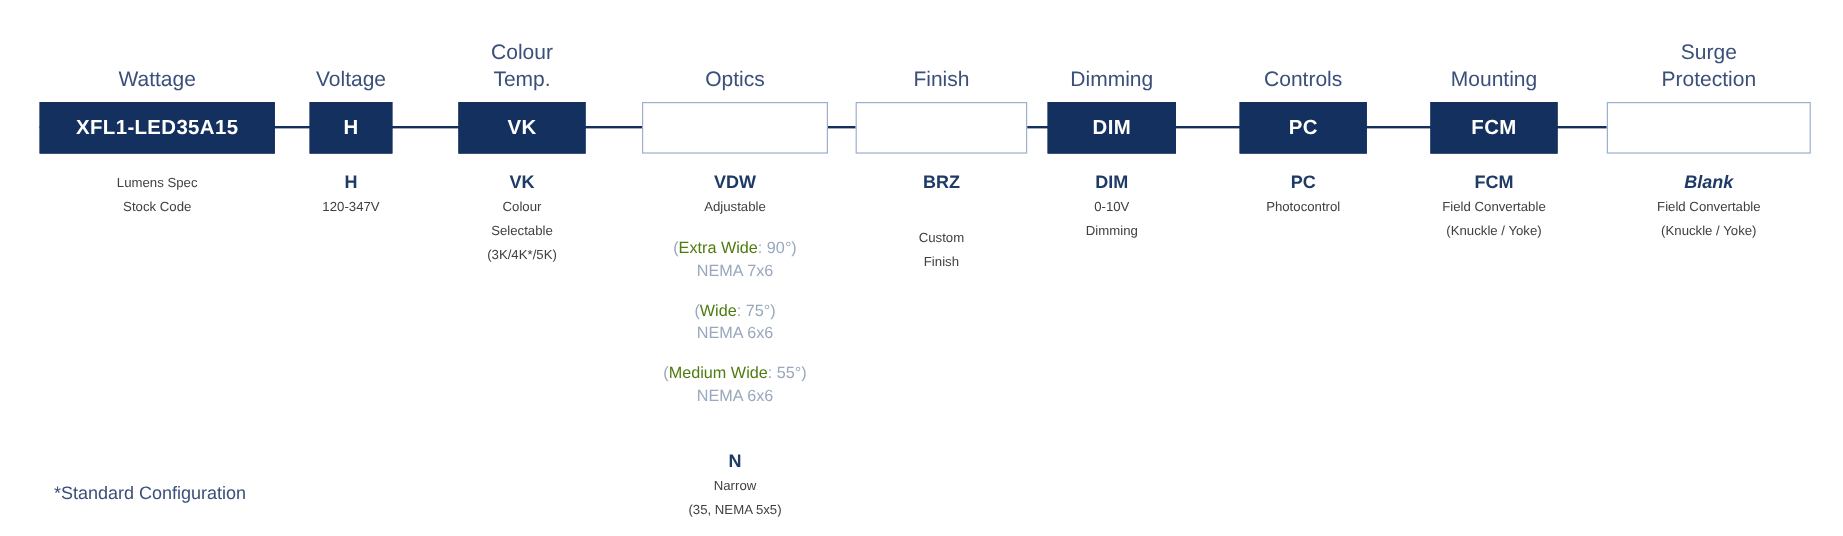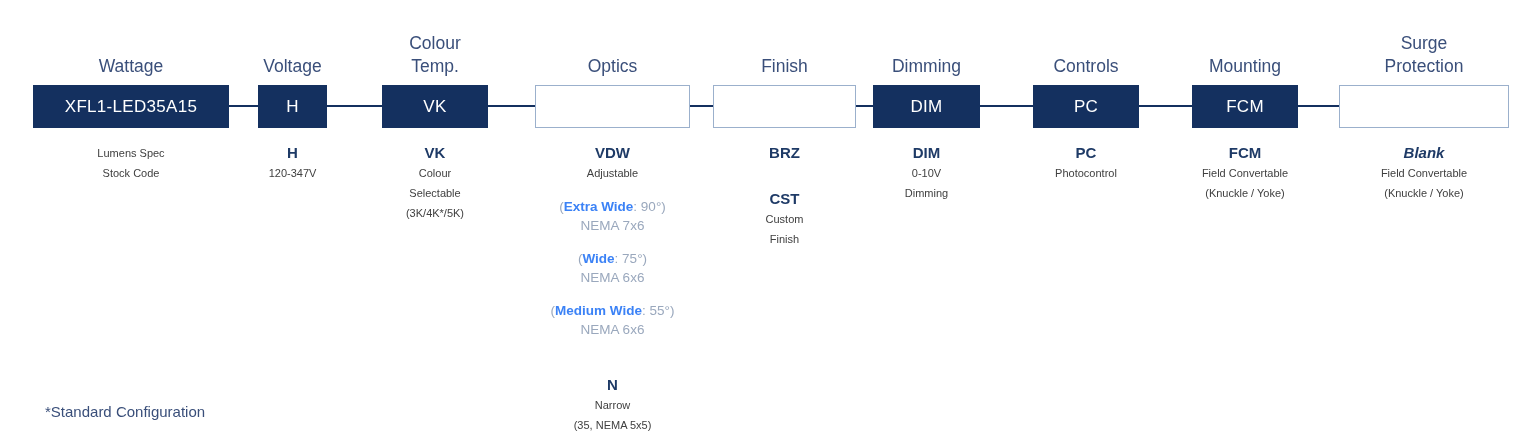--- a/index.html
+++ b/index.html
@@ -73,21 +73,21 @@
   .box.filled {
     background: #14305f;
     border: 1px solid #14305f;
   }
   .box.empty {
     background: #ffffff;
     border: 1px solid #9bb0cc;
   }
   .box-label {
     font-size: 17px;
-    font-weight: normal;
+    font-weight: bold;
     letter-spacing: 0.3px;
     color: #ffffff;
   }
 
   
   .desc {
     position: absolute;
     top: 143px;
     left: 0;
     width: 100%;
@@ -111,22 +111,22 @@
     color: #404040;
     white-space: pre-line;
   }
   .desc-muted {
     font-size: 13.5px;
     line-height: 19px;
     color: #9aa8bd;
     white-space: pre-line;
   }
   .desc-muted b {
-    color: #3b82f6;
-    font-weight: bold;
+    color: #4d7c0f;
+    font-weight: normal;
     text-align: center;
   }
   .gap-md { height: 14px; }
   .gap-lg { height: 26px; }
   .gap-xl { height: 36px; }
 
   
   .footnote {
     position: absolute;
     left: 45px;
@@ -221,21 +221,20 @@
       </div>
       <div class="box empty" style="left: 0px; width: 143px;">
         <span class="box-label"></span>
       </div>
       <div class="desc" style="width: 203px; left: -30px;">
         <div class="desc-group">
           <div class="desc-code">BRZ</div>
         </div>
         <div class="gap-lg"></div>
         <div class="desc-group">
-          <div class="desc-code">CST</div>
           <div class="desc-text">Custom
 Finish</div>
         </div>
       </div>
     </div>
     <div class="col" style="left: 873px; width: 107px;">
       <div class="header-zone">
         <div class="col-header">Dimming</div>
       </div>
       <div class="box filled" style="left: 0px; width: 107px;">

